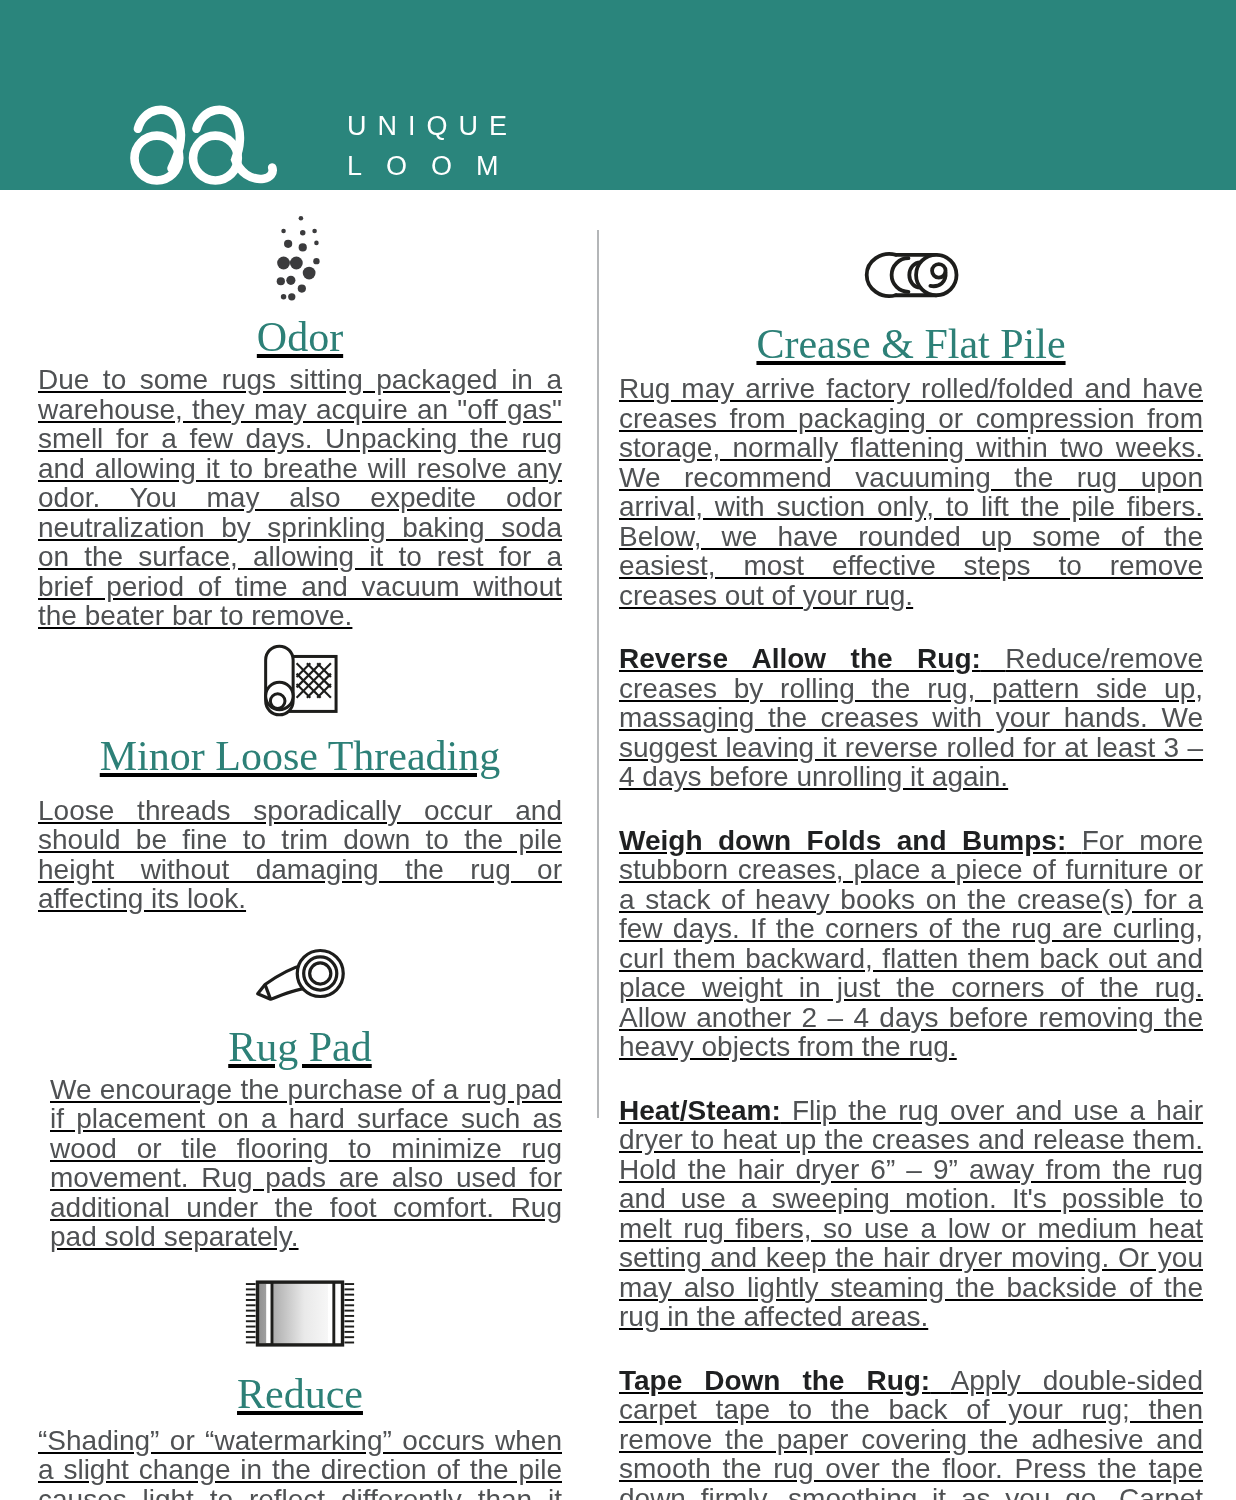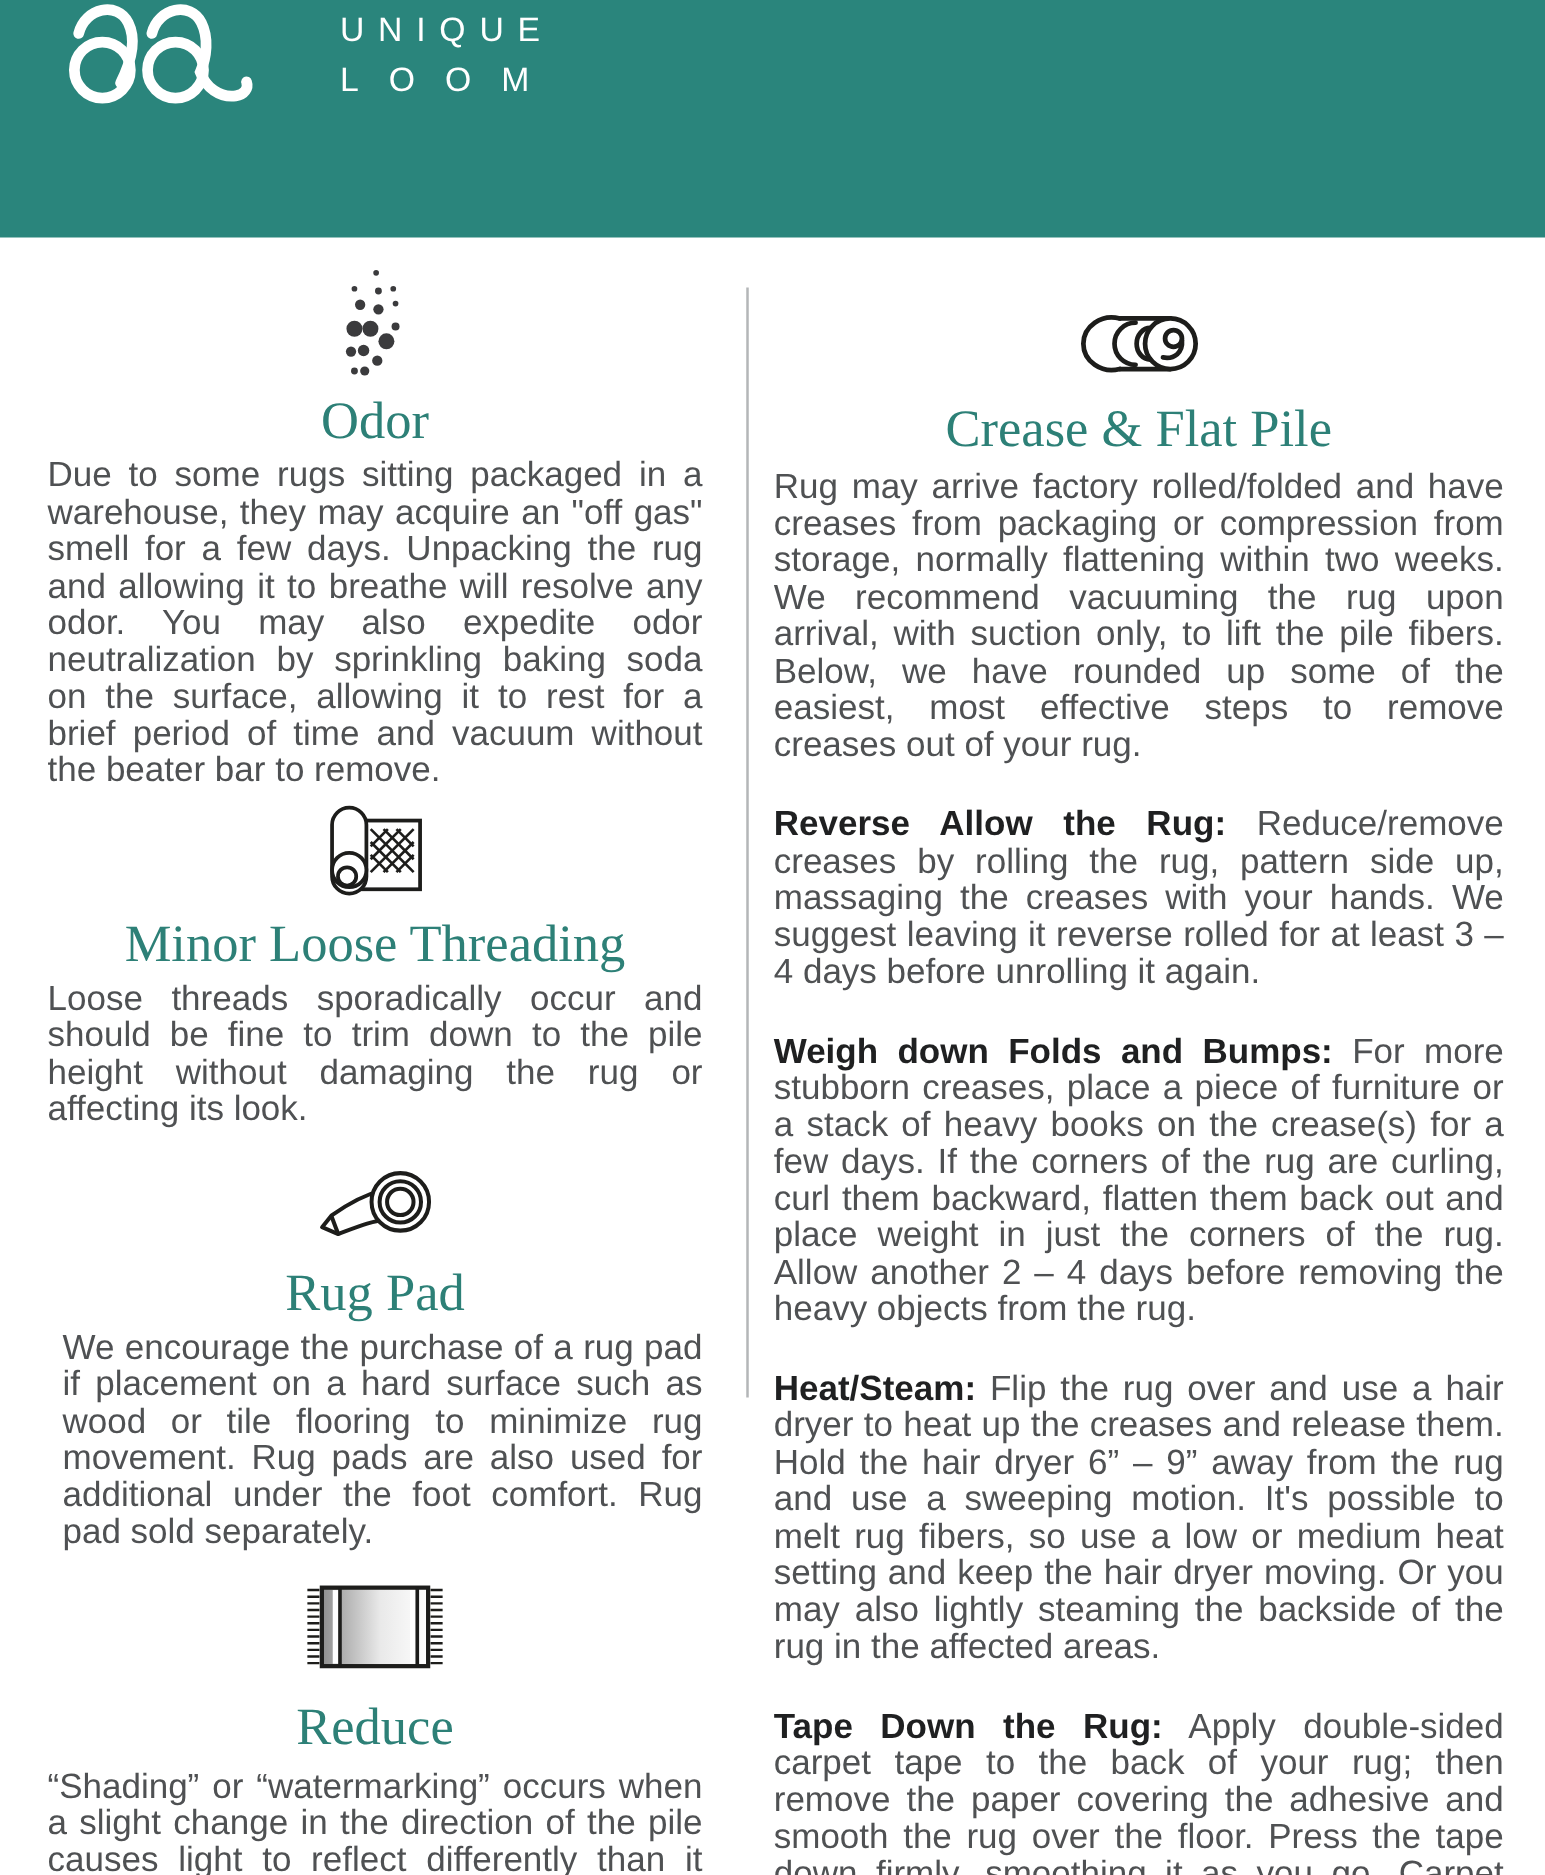--- a/index.html
+++ b/index.html
@@ -12,53 +12,53 @@
   }
   *{box-sizing:border-box;}
   html,body{margin:0;padding:0;}
   body{
     width:1236px;height:1500px;overflow:hidden;background:#fff;
     font-family:"Liberation Sans",sans-serif;
   }
   
   .header{
     height:190px;background:var(--header-bg);
-    display:flex;align-items:flex-start;padding-left:44px;
+    display:flex;align-items:flex-end;padding-left:119px;
   }
   .brand{display:flex;align-items:center;gap:30px;flex:0 0 auto;}
   .brand-text{color:#fff;font-size:27px;line-height:40px;font-weight:400;}
   .brand-line1{letter-spacing:11px;}
   .brand-line2{letter-spacing:24px;}
   .page-title{
     flex:1;text-align:center;margin:0 60px 10px 0;
     font-family:"Liberation Serif",serif;font-weight:400;
     color:#fff;font-size:92px;letter-spacing:3px;word-spacing:16px;
   }
   
-  .main{display:flex;height:928px;}
+  .main{display:flex;height:928px;text-decoration:underline;}
   .col{font-size:28px;line-height:29.5px;color:var(--body-text);}
   .col-left{width:597px;padding:0 35px 0 38px;}
   .v-divider{width:2px;background:var(--divider);margin-top:40px;}
   .col-right{flex:1;padding:0 33px 0 20px;}
   .icon{display:block;margin:0 auto;}
   .section-heading{
     font-family:"Liberation Serif",serif;font-weight:400;
     color:var(--heading-teal);font-size:42px;line-height:44px;
     text-align:center;margin:0;
   }
   .body-par{margin:0;text-align:justify;}
   .tip{margin:34px 0 0 0;text-align:justify;}
   .tip-label{font-weight:bold;color:var(--label-text);}
   
   .s-odor .icon{margin-top:20px;}
   .s-odor .section-heading{margin-top:10px;}
   .s-odor .body-par{margin-top:6px;}
   .s-threading .icon{margin-top:10px;}
   .s-threading .section-heading{margin-top:14px;}
-  .s-threading .body-par{margin-top:6px;}
+  .s-threading .body-par{margin-top:18px;}
   .s-rugpad .icon{margin-top:28px;}
   .s-rugpad .section-heading{margin-top:20px;}
   .s-rugpad .body-par{margin-top:6px;margin-left:12px;}
   .s-shading .icon{margin-top:26px;}
   .s-shading .section-heading{margin-top:22px;}
   .s-shading .body-par{margin-top:10px;}
   
   .s-crease .icon{margin-top:58px;}
   .s-crease .section-heading{margin-top:20px;}
   .s-crease .body-par{margin-top:8px;}

